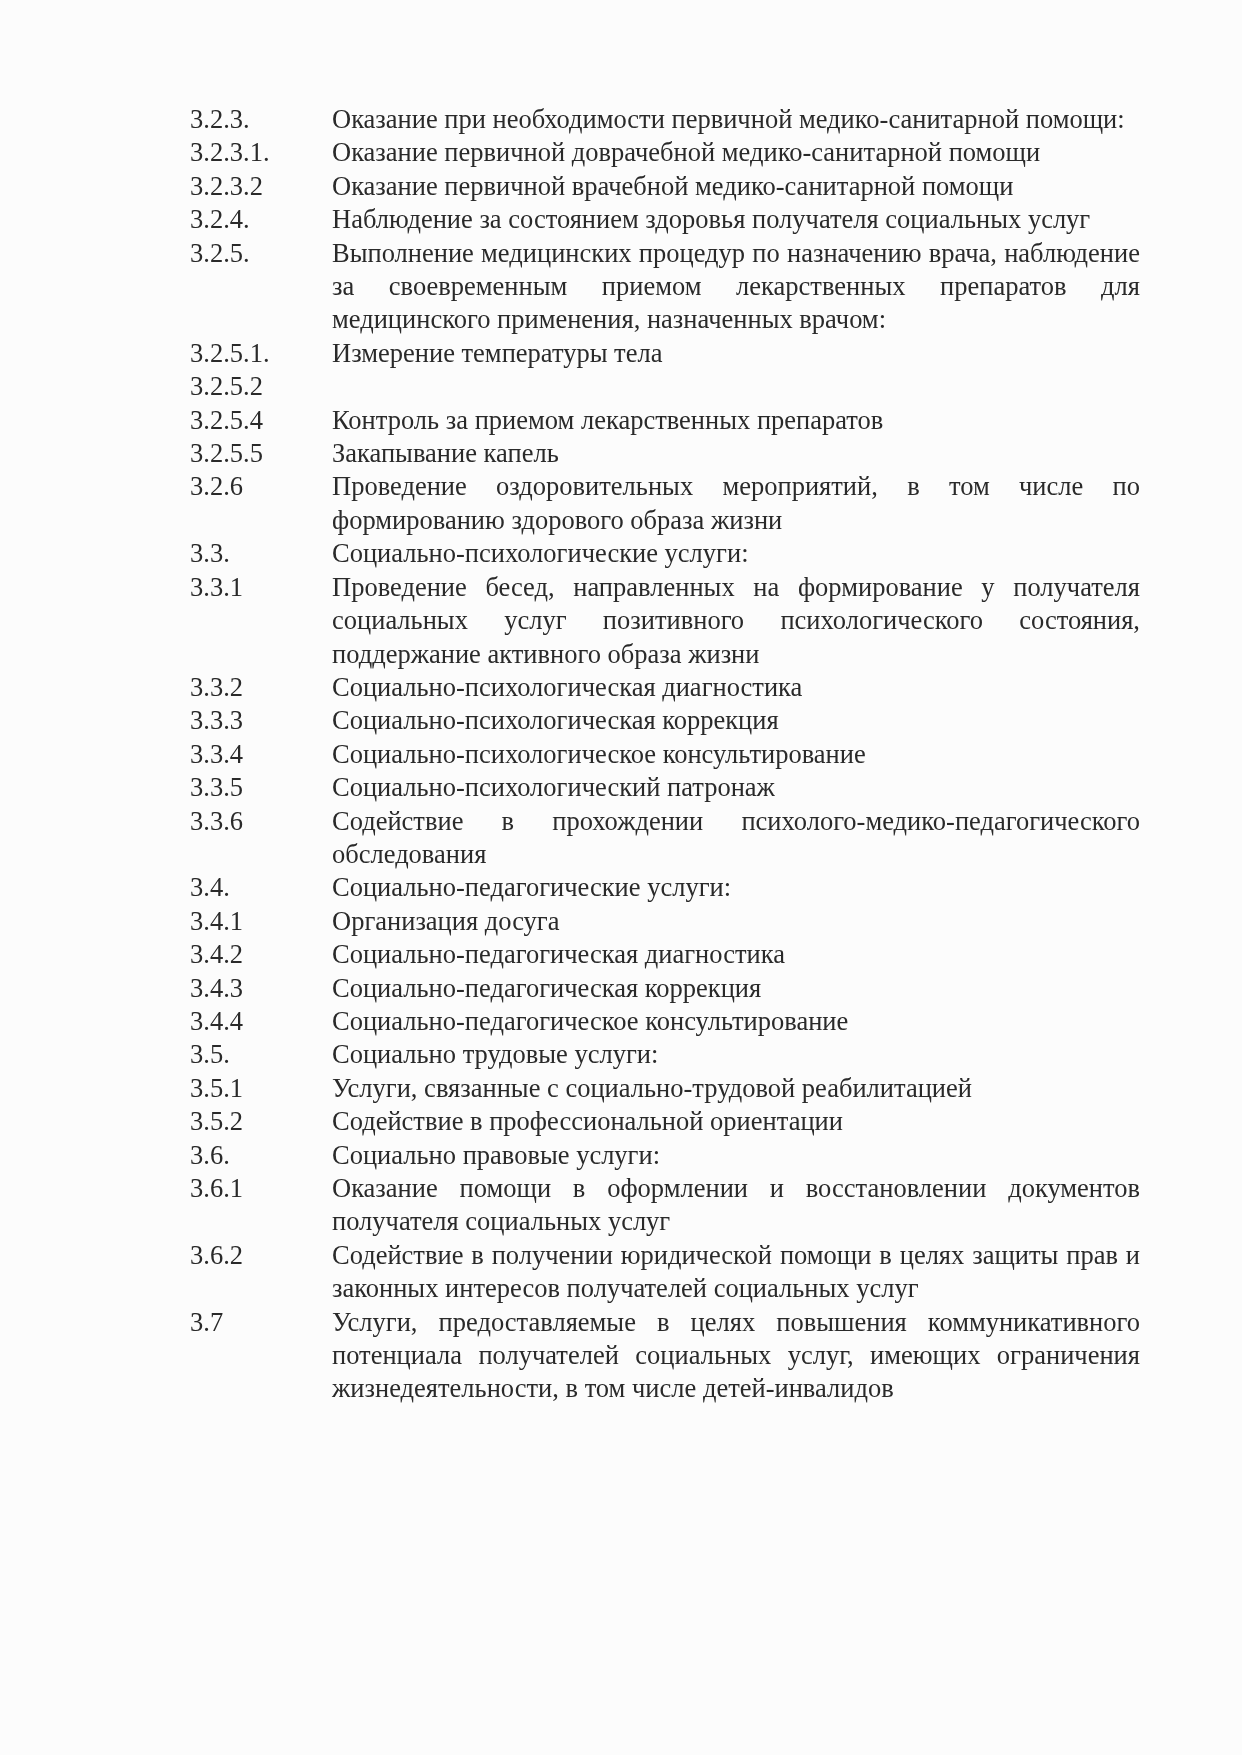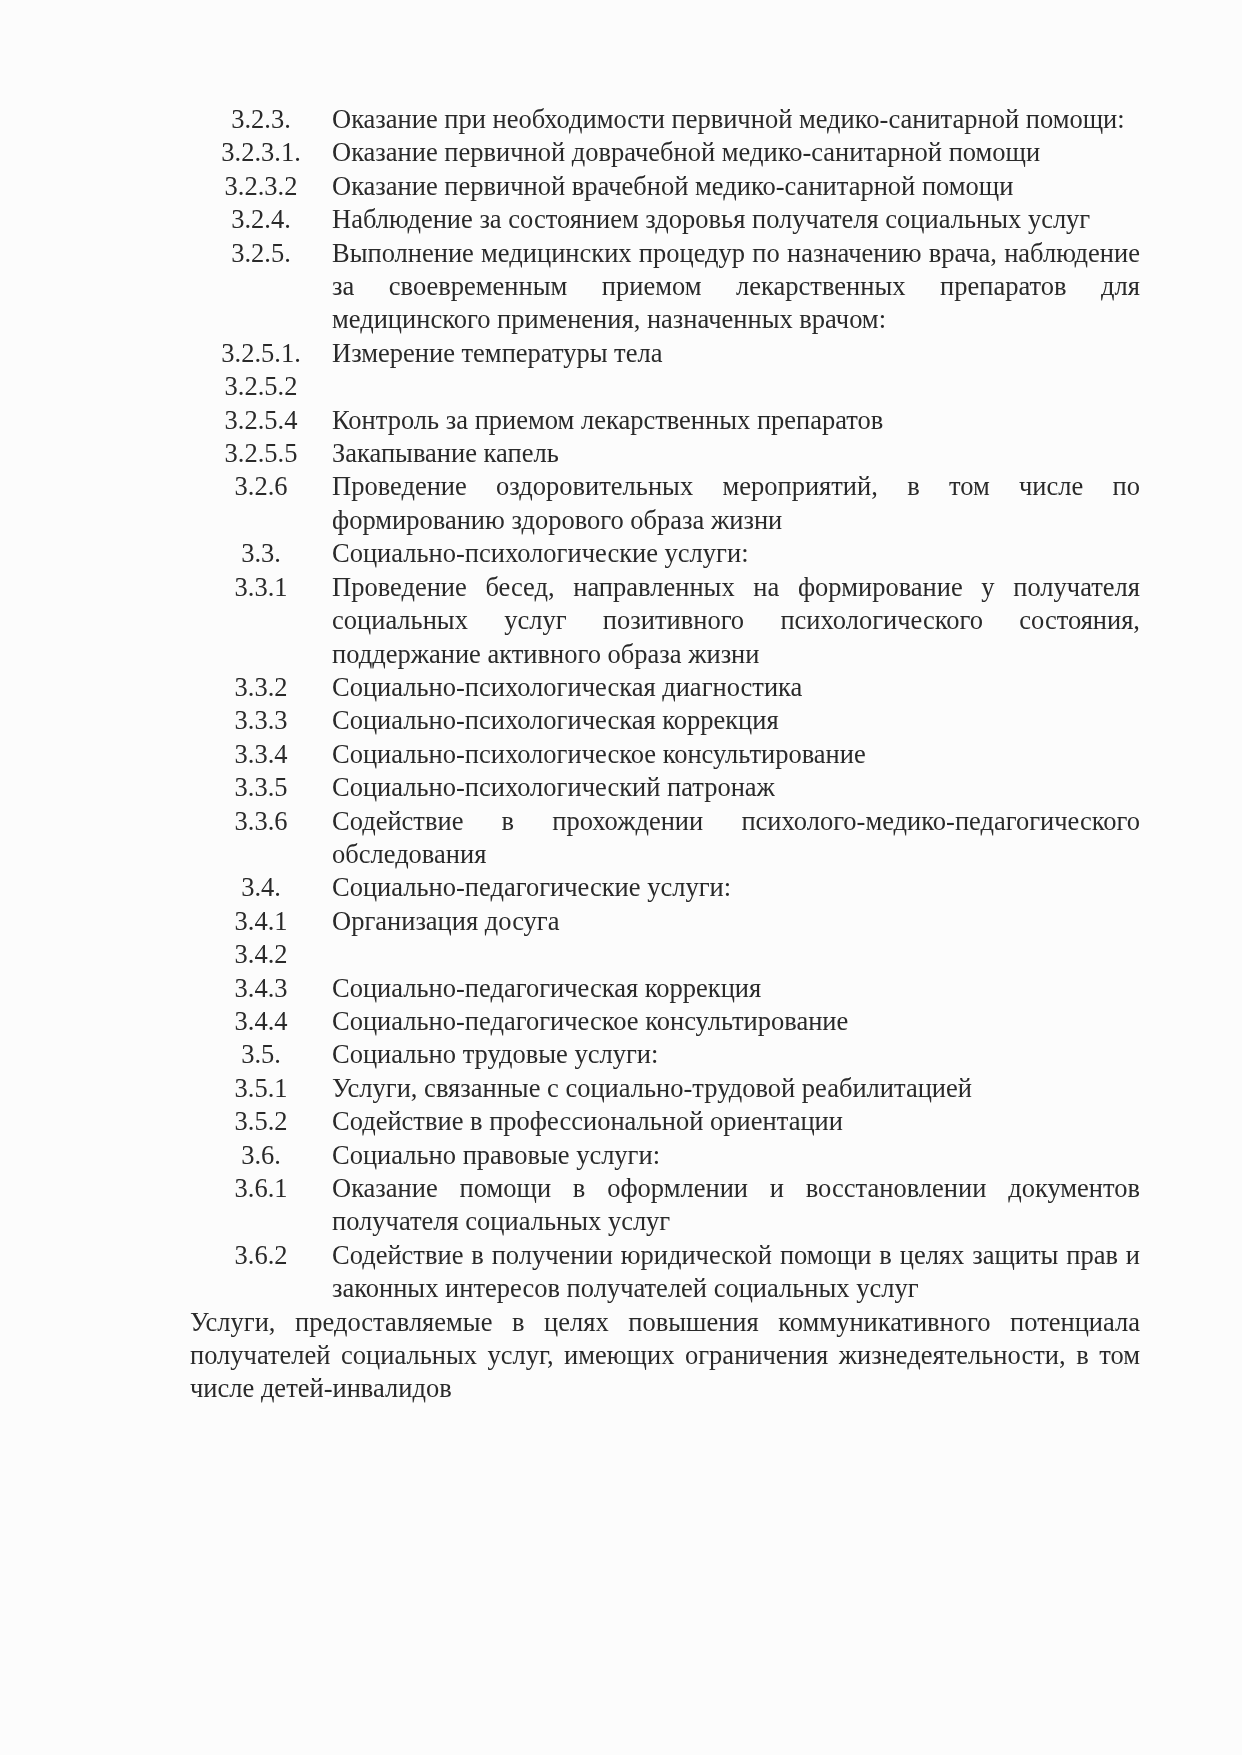--- a/index.html
+++ b/index.html
@@ -1,20 +1,20 @@
 <!DOCTYPE html>
 <html><head>
 <meta charset="utf-8">
 <style>
   html, body { margin:0; padding:0; background:#fdfdfd; }
   body { width:1242px; height:1755px; position:relative; overflow:hidden; font-family:"Liberation Serif","DejaVu Serif",serif; color:#2a2a2a; }
   .page { position:absolute; left:0; top:0; width:1242px; height:1755px; background:#fcfcfc; }
   .list { position:absolute; left:190px; top:103px; width:950px; }
   .row { display:flex; font-size:26.5px; line-height:33.4px; }
-  .num { width:142px; flex:0 0 142px; text-align:center; padding-right:0; box-sizing:border-box; }
+  .num { width:142px; flex:0 0 142px; padding-right:0; box-sizing:border-box; }
   .text { flex:1; text-align:justify; }
 </style>
 </head>
 <body>
 
 <div class="page">
   <div class="list" id="list">
       <div class="row">
         <div class="num">3.2.3.</div>
         <div class="text">Оказание при необходимости первичной медико-санитарной помощи:</div>
@@ -85,20 +85,21 @@
       <div class="row">
         <div class="num">3.4.</div>
         <div class="text">Социально-педагогические услуги:</div>
       </div>
       <div class="row">
         <div class="num">3.4.1</div>
         <div class="text">Организация досуга</div>
       </div>
       <div class="row">
         <div class="num">3.4.2</div>
+        <div class="text">Социально-педагогическая диагностика</div>
       </div>
       <div class="row">
         <div class="num">3.4.3</div>
         <div class="text">Социально-педагогическая коррекция</div>
       </div>
       <div class="row">
         <div class="num">3.4.4</div>
         <div class="text">Социально-педагогическое консультирование</div>
       </div>
       <div class="row">
@@ -119,16 +120,17 @@
       </div>
       <div class="row">
         <div class="num">3.6.1</div>
         <div class="text">Оказание помощи в оформлении и восстановлении документов получателя социальных услуг</div>
       </div>
       <div class="row">
         <div class="num">3.6.2</div>
         <div class="text">Содействие в получении юридической помощи в целях защиты прав и законных интересов получателей социальных услуг</div>
       </div>
       <div class="row">
+        <div class="num">3.7</div>
         <div class="text">Услуги, предоставляемые в целях повышения коммуникативного потенциала получателей социальных услуг, имеющих ограничения жизнедеятельности, в том числе детей-инвалидов</div>
       </div>
     </div>
 </div>
 
 </body></html>

